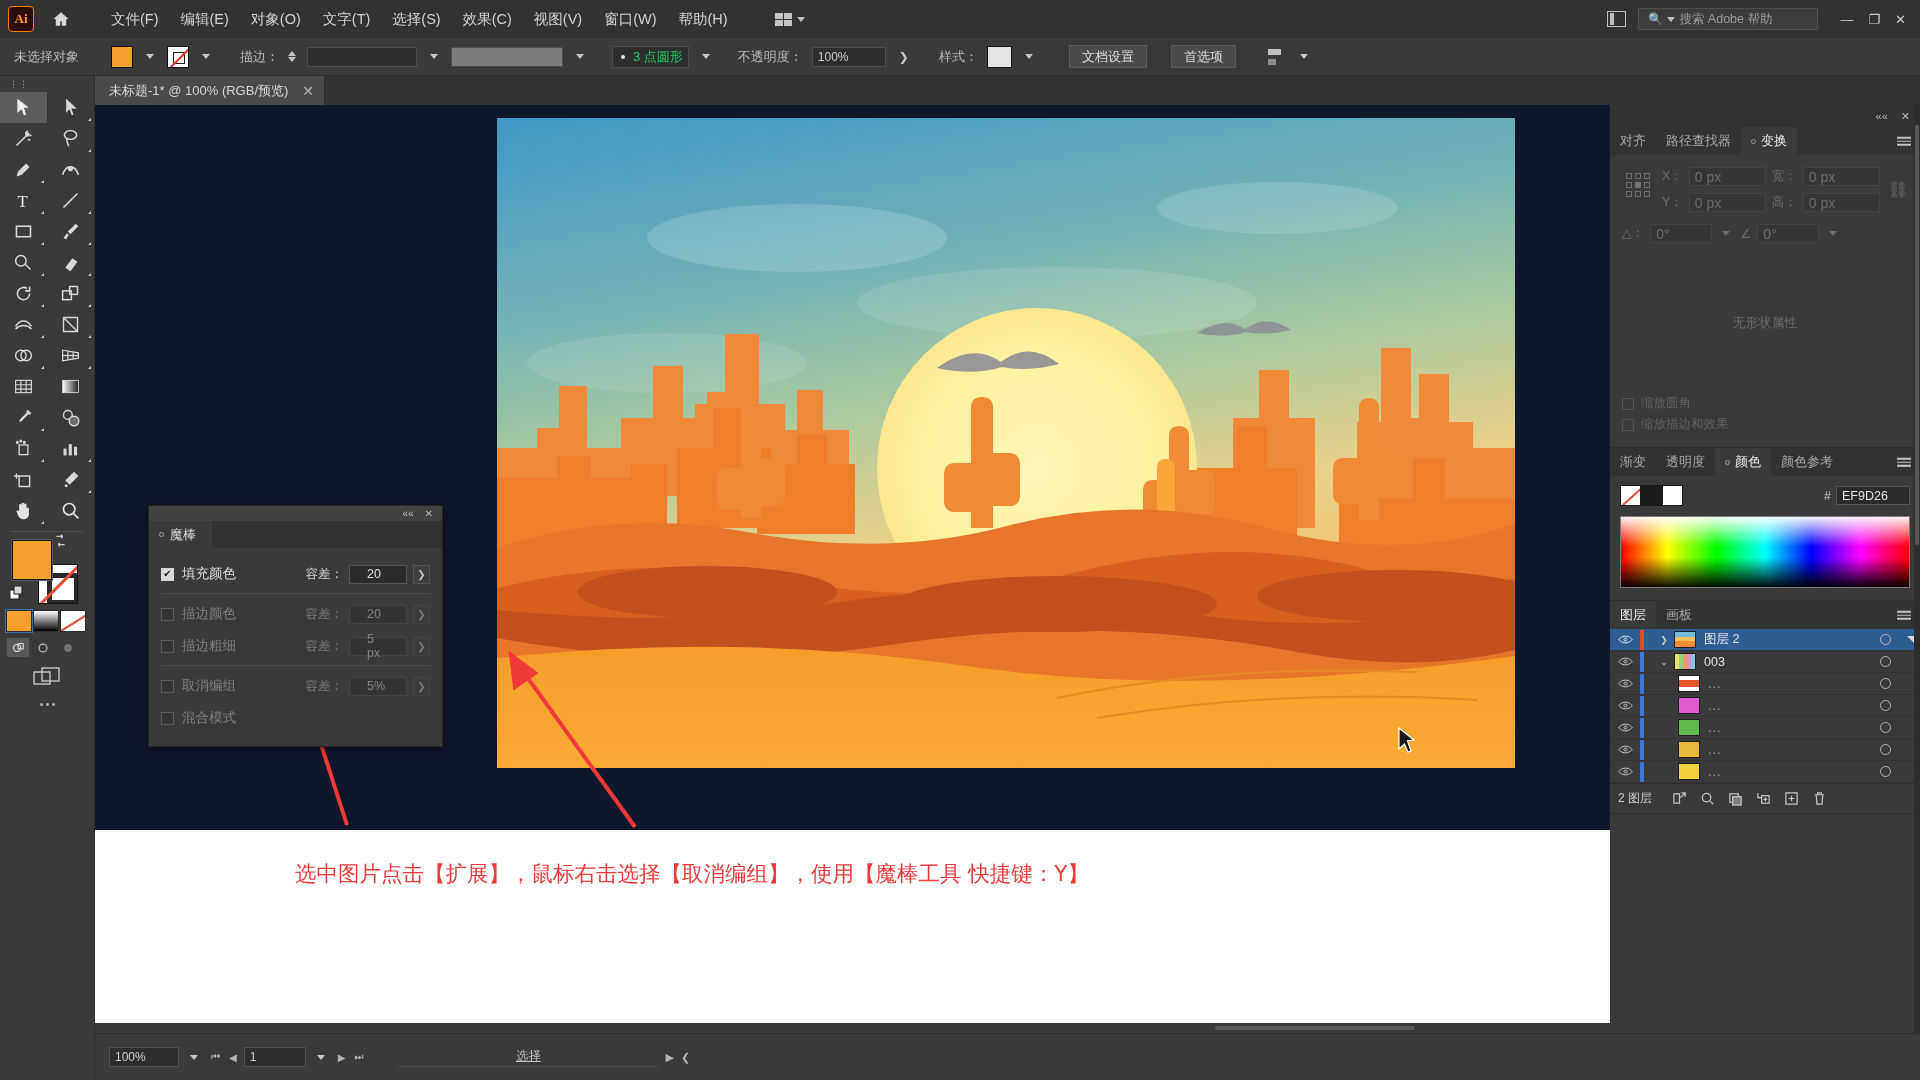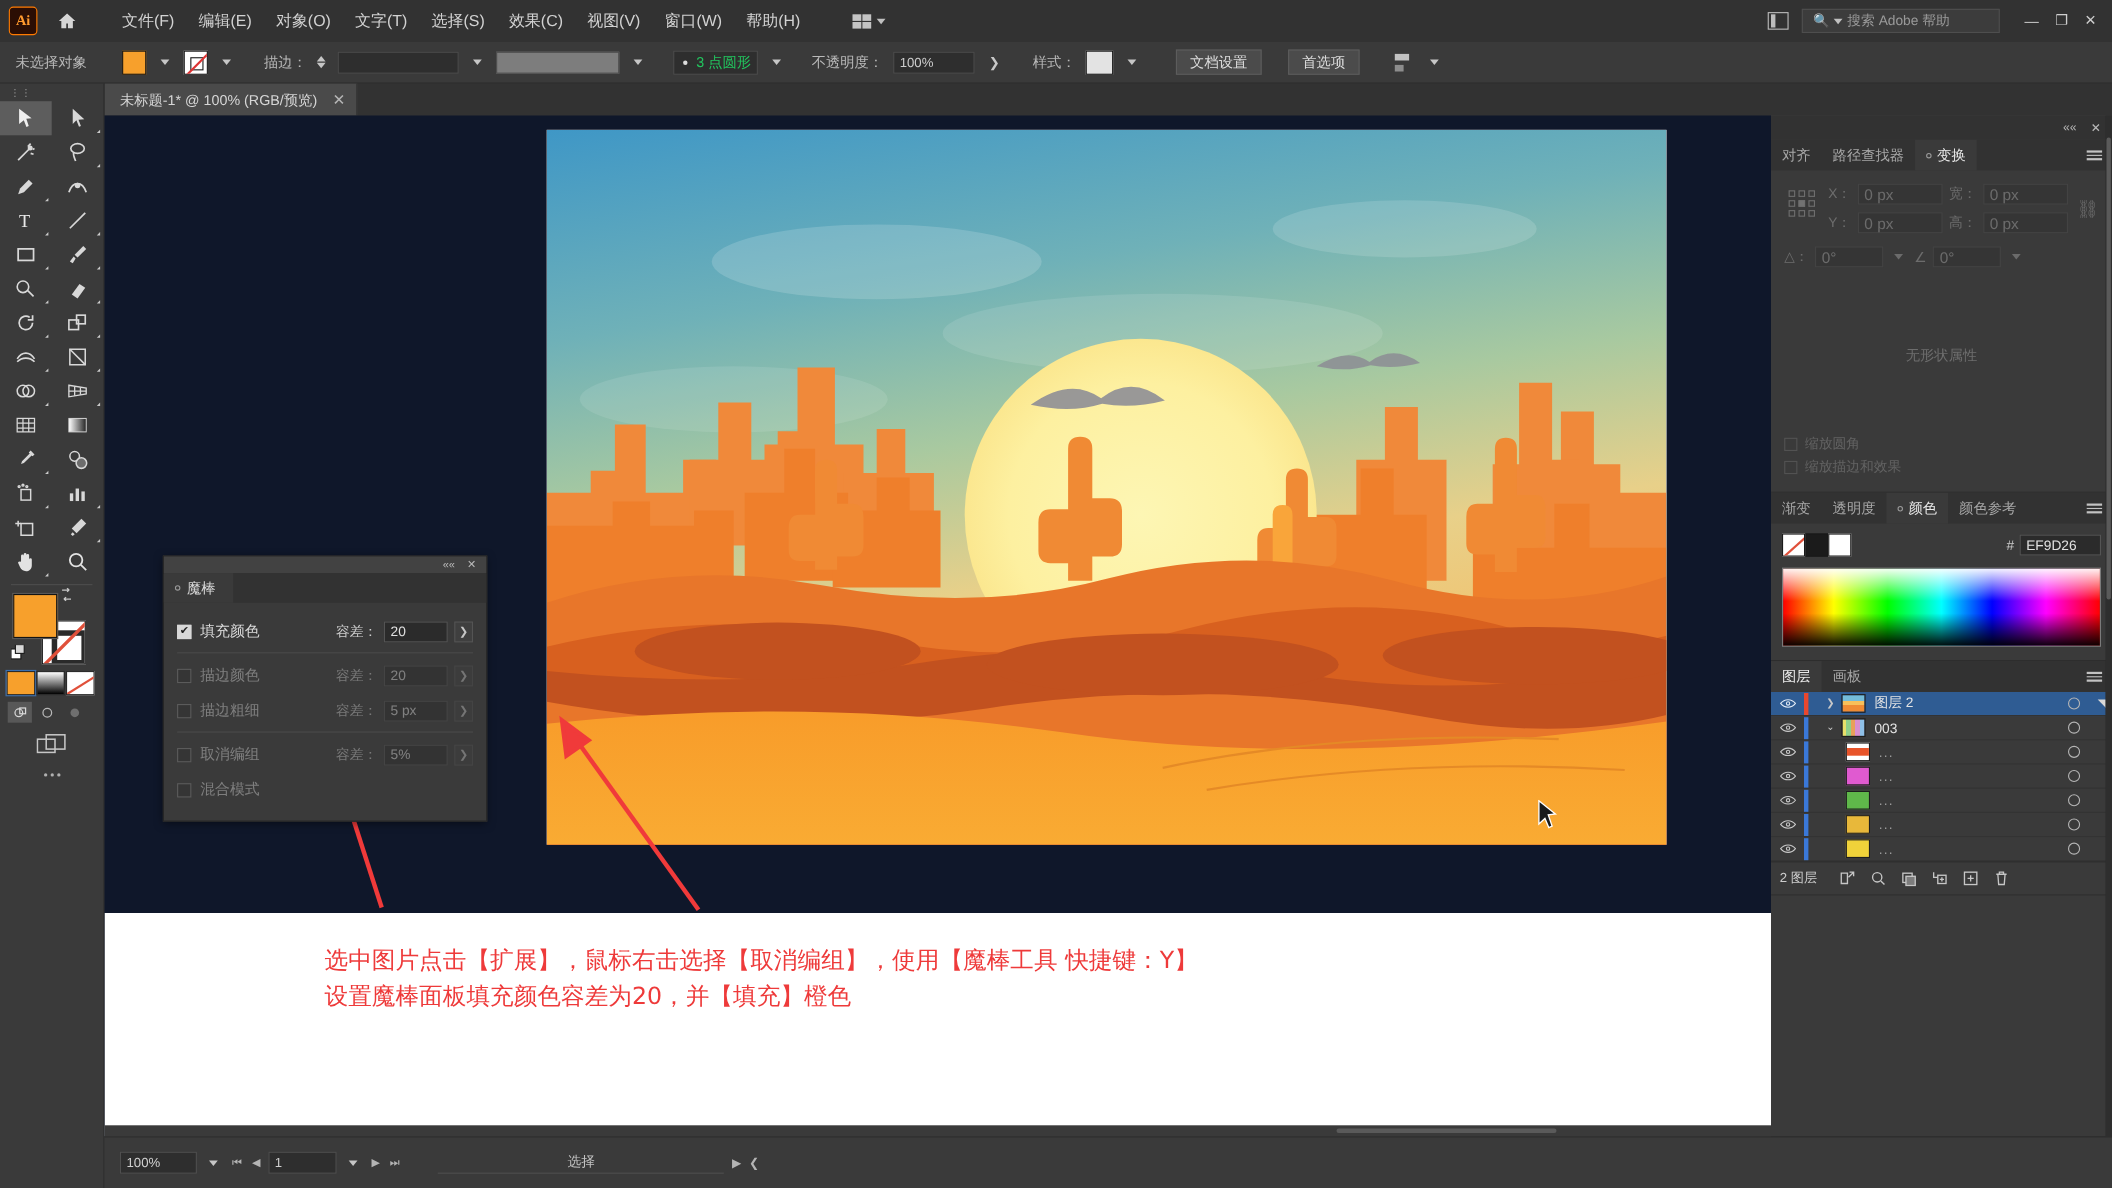--- a/index.html
+++ b/index.html
@@ -218,21 +218,21 @@
     width: 13px; height: 13px; border: 1px solid #8a8a8a; background: #2f2f2f;
     display: flex; align-items: center; justify-content: center; margin-right: 8px;
   }
   .cbx.on { background: #d8d8d8; border-color: #d8d8d8; }
   .cbx.on::after { content: "✔"; font-size: 10px; color: #1e1e1e; line-height: 1; }
   .mw-lbl { font-size: 13.5px; color: #dcdcdc; white-space: nowrap; }
   .mw-right { margin-left: auto; display: flex; align-items: center; gap: 6px; }
   .mw-right .tl { font-size: 12.5px; color: #cfcfcf; }
   .mw-input {
     width: 58px; height: 19px; background: #2b2b2b; border: 1px solid #545454;
-    font-size: 12.5px; color: #e0e0e0; display: flex; align-items: center; padding: 0 5px;
+    font-size: 12.5px; color: #e0e0e0; display: flex; align-items: center; padding: 0 17px;
   }
   .mw-arrow {
     width: 17px; height: 19px; background: #3f3f3f; border: 1px solid #545454;
     display: flex; align-items: center; justify-content: center; font-size: 10px; color: #c6c6c6;
   }
   .mw-sep { height: 1px; background: #4a4a4a; margin: 3px 0 4px 0; }
 
   
   .dock { position: absolute; right: 0; top: 105px; width: 310px; bottom: 47px; background: #3a3a3a; }
   .dock-panel { background: #3a3a3a; border-bottom: 1px solid #2d2d2d; }
@@ -316,21 +316,21 @@
     width: 70px; height: 20px; background: #2e2e2e; border: 1px solid #4f4f4f;
     font-size: 12px; color: #d0d0d0; display: flex; align-items: center; padding: 0 5px;
   }
   .sb-nav { display: flex; align-items: center; gap: 9px; color: #b4b4b4; font-size: 10px; margin-left: 2px; }
   .sb-page {
     width: 62px; height: 20px; background: #2e2e2e; border: 1px solid #4f4f4f;
     font-size: 12px; color: #d0d0d0; display: flex; align-items: center; padding: 0 5px;
   }
   .sb-status {
     margin-left: 28px; height: 20px; flex: 0 0 260px; display: flex; align-items: center;
-    justify-content: center; font-size: 12.5px; color: #c2c2c2; border-bottom: 1px solid #4f4f4f;
+    justify-content: center; font-size: 12.5px; color: #c2c2c2; border-bottom: 1px solid #4f4f4f; text-decoration: underline;
   }
   .sb-sep { color: #b4b4b4; font-size: 11px; }
   .dock-scrollbar { position: absolute; right: 0; top: 105px; bottom: 47px; width: 6px; background: #2e2e2e; }
   .dock-scrollbar i { position: absolute; top: 20px; left: 1px; width: 4px; height: 420px; background: #5a5a5a; border-radius: 2px; }
   .cursor-arrow { position: absolute; left: 1303px; top: 622px; z-index: 40; }
   .hsplit { position: absolute; left: 95px; right: 310px; bottom: 47px; height: 10px; background: #3a3a3a; }
   .hsplit i { position: absolute; left: 1120px; top: 3px; width: 200px; height: 4px; background: #5a5a5a; border-radius: 2px; }
 </style>
 </head>
 <body>
@@ -775,21 +775,20 @@
 
         <path d="M1060 300 v230 h34 V300 q0-18-17-18 t-17 18z" fill="#f6a232"></path>
         <path d="M1034 360 q-16 0-16 18 v44 q0 18 16 18 h26 v-80z" fill="#f6a232"></path>
         <path d="M1104 340 q16 0 16 18 v50 q0 18-16 18 h-10 v-86z" fill="#f6a232"></path>
       </svg>
     </div>
 
     <div class="whitepad"></div>
     <div class="annot">
       <div>选中图片点击【扩展】，鼠标右击选择【取消编组】，使用【魔棒工具 快捷键：Y】</div>
-      <div>设置魔棒面板填充颜色容差为20，并【填充】橙色</div>
     </div>
 
     <svg class="arrow-svg" viewBox="0 0 1515 928" preserveAspectRatio="none">
       <g stroke="#f03a3a" stroke-width="4" fill="#f03a3a">
         <line x1="252" y1="720" x2="170" y2="465"></line>
         <polygon points="170,455 160,486 183,481"></polygon>
         <line x1="540" y1="722" x2="422" y2="558"></line>
         <polygon points="416,550 420,582 440,568"></polygon>
       </g>
     </svg>

